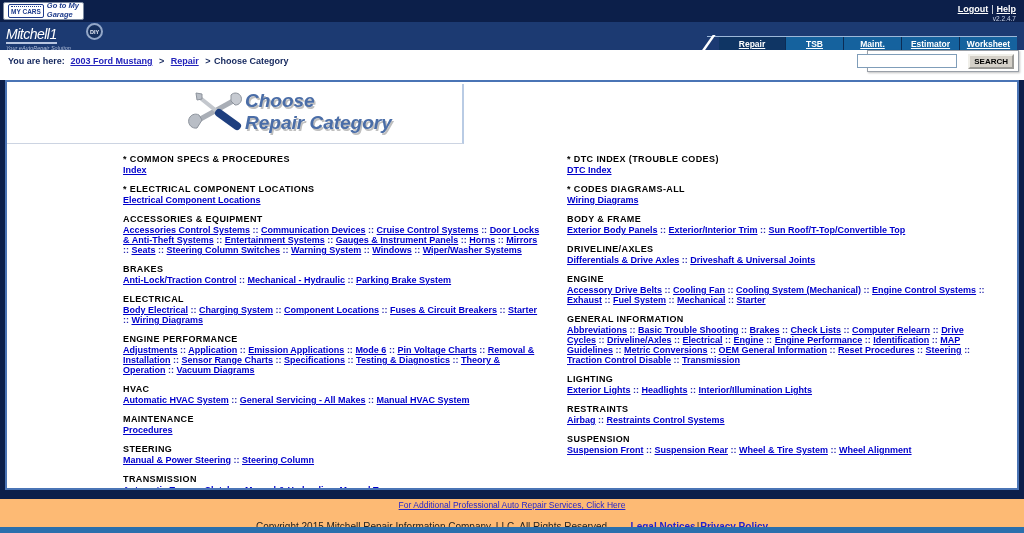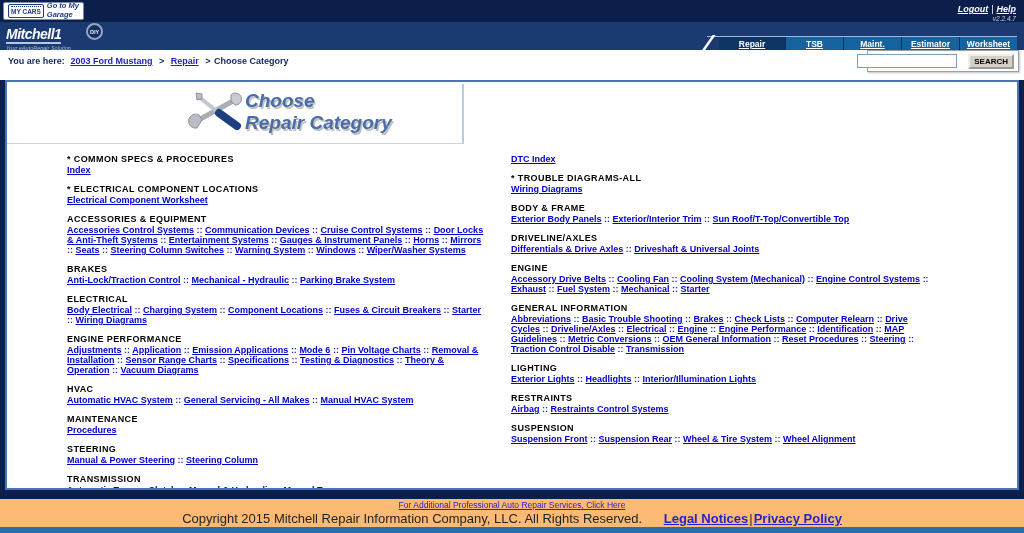--- a/index.html
+++ b/index.html
@@ -9,29 +9,29 @@
 
   
   .topbar { height:22px; background:#0c1f4a; position:relative; }
   .garage-btn { position:absolute; left:3px; top:2px; height:18px; background:#fff;
     border:1px solid #7e8ca3; border-radius:2px; display:flex; align-items:center;
     gap:3px; padding:0 4px; cursor:pointer; }
   .plate { display:inline-block; border:1px solid #1e3c8c; border-radius:2px;
     font-size:6.5px; font-weight:bold; color:#1e3c8c; padding:4px 2px 1px; position:relative; line-height:1; }
   .plate::before { content:""; position:absolute; top:1px; left:2px; right:2px; border-top:1px dotted #1e3c8c; }
   .garage-label { font-size:7.5px; font-style:italic; font-weight:bold; color:#1e3c8c; line-height:1.15; white-space:pre-line; }
-  .top-right { position:absolute; right:8px; top:4px; text-align:right; color:#fff; font-size:9px; font-weight:bold;font-style:italic; }
+  .top-right { position:absolute; right:8px; top:4px; text-align:right; color:#fff; font-size:9px; font-weight:bold; }
   .top-right a { color:#fff; text-decoration:underline; }
   .top-right .pipe { margin:0 3px; font-weight:normal; }
   .version { font-size:6.5px; font-weight:normal; color:#cdd7ea; margin-top:1px; }
 
   
   .logobar { height:28px; background:#1c3a72; position:relative; }
   .brand { position:absolute; left:6px; top:3px; color:#fff; }
-  .brand-name { font-style:italic; font-weight:bold; font-size:14px; letter-spacing:-0.5px;
+  .brand-name { font-style:italic; font-weight:normal; font-size:14px; letter-spacing:-0.5px;
     border-bottom:2px solid #b9c6e0; padding-bottom:0; }
   .tagline { font-size:5.5px; font-style:italic; color:#aebcd8; margin-top:2px; }
   .diy-badge { position:absolute; left:86px; top:1px; width:17px; height:17px; border-radius:50%;
     background:#16305e; border:2px solid #93a7c8; color:#e9eef8; font-size:5.5px; font-weight:bold;
     display:flex; align-items:center; justify-content:center; }
   .tabs { position:absolute; right:7px; bottom:0; display:flex; height:14px; border-top:1px solid #9db8d9; }
   .slash { width:8px; margin-right:4px; border-left:3px solid #fff; transform:skewX(-35deg); height:16px; margin-top:-2px; }
   .tab { width:58px; background:#15629e; color:#fff; font-size:8.5px; font-weight:bold;
     text-decoration:underline; display:flex; align-items:center; justify-content:center;
     border-left:1px solid #0c2c55; }
@@ -51,33 +51,33 @@
 
   
   .content-wrap { height:410px; display:flex;border-radius:15px; }
   .gutter { width:5px; background:#0c1f4a; }
   .content-panel { flex:1; background:#fff; border:2px solid #4a74b5; overflow:hidden; }
   .title-band { height:60px; position:relative; width:457px; margin-top:2px;
     border-right:2px solid #b9cbe4; border-bottom:1px solid #ccd4e2; }
   .tools-icon { position:absolute; left:178px; top:4px; }
   .page-title { position:absolute; left:238px; top:6px; font-size:19px; line-height:22px;
     font-weight:bold; font-style:italic; color:#4a6da7; text-shadow:1.5px 1.5px 0 #bfbfbf; }
-  .columns { display:flex; padding:10px 0 0 60px; gap:26px; }
+  .columns { display:flex; padding:10px 0 0 116px; gap:26px; }
   .col { width:418px; }
   .section { margin-bottom:9px; }
   .sec-header { font-size:9px; font-weight:bold; color:#000; letter-spacing:0.4px; line-height:10px; margin-bottom:1px; }
   .sec-links { font-size:9px; font-weight:bold; line-height:10px; }
   .cat-link { color:#0000cc; text-decoration:underline; }
   .sep { color:#2a2ab0; text-decoration:none; }
 
   
   .footbar-navy { height:9px; background:#0c1f4a; }
   .footer { height:28px; background:#fdba74; text-align:center; overflow:hidden; }
   .promo { display:block; font-size:8.5px; color:#2323cc; text-decoration:underline; margin-top:1px; }
-  .copy { font-size:13px; color:#222; margin-top:1px; }
+  .copy { font-size:10px; color:#222; margin-top:11px; }
   .copy a { color:#2323cc; text-decoration:underline; font-weight:bold; }
   .copy .pipe { margin:0 1px; }
   .copy .gap { display:inline-block; width:18px; }
   .top-link { display:inline-block; font-size:9px; font-weight:bold; color:#2323cc; text-decoration:underline; margin-top:1px; }
   .footbar-blue { height:6px; background:#2a6fad; }
 </style>
 </head>
 <body>
 
 <div class="topbar">
@@ -144,21 +144,21 @@
       </div>
     </div>
     <div class="columns">
       <div class="col" id="col-left">
           <div class="section">
             <div class="sec-header">* COMMON SPECS &amp; PROCEDURES</div>
             <div class="sec-links"><a class="cat-link">Index</a></div>
           </div>
           <div class="section">
             <div class="sec-header">* ELECTRICAL COMPONENT LOCATIONS</div>
-            <div class="sec-links"><a class="cat-link">Electrical Component Worksheet</a></div>
+            <div class="sec-links"><a class="cat-link">Electrical Component Locations</a></div>
           </div>
           <div class="section">
             <div class="sec-header">ACCESSORIES &amp; EQUIPMENT</div>
             <div class="sec-links"><a class="cat-link">Accessories Control Systems</a><span class="sep"> :: </span><a class="cat-link">Communication Devices</a><span class="sep"> :: </span><a class="cat-link">Cruise Control Systems</a><span class="sep"> :: </span><a class="cat-link">Door Locks &amp; Anti-Theft Systems</a><span class="sep"> :: </span><a class="cat-link">Entertainment Systems</a><span class="sep"> :: </span><a class="cat-link">Gauges &amp; Instrument Panels</a><span class="sep"> :: </span><a class="cat-link">Horns</a><span class="sep"> :: </span><a class="cat-link">Mirrors</a><span class="sep"> :: </span><a class="cat-link">Seats</a><span class="sep"> :: </span><a class="cat-link">Steering Column Switches</a><span class="sep"> :: </span><a class="cat-link">Warning System</a><span class="sep"> :: </span><a class="cat-link">Windows</a><span class="sep"> :: </span><a class="cat-link">Wiper/Washer Systems</a></div>
           </div>
           <div class="section">
             <div class="sec-header">BRAKES</div>
             <div class="sec-links"><a class="cat-link">Anti-Lock/Traction Control</a><span class="sep"> :: </span><a class="cat-link">Mechanical - Hydraulic</a><span class="sep"> :: </span><a class="cat-link">Parking Brake System</a></div>
           </div>
           <div class="section">
@@ -181,24 +181,25 @@
             <div class="sec-header">STEERING</div>
             <div class="sec-links"><a class="cat-link">Manual &amp; Power Steering</a><span class="sep"> :: </span><a class="cat-link">Steering Column</a></div>
           </div>
           <div class="section">
             <div class="sec-header">TRANSMISSION</div>
             <div class="sec-links"><a class="cat-link">Automatic Trans</a><span class="sep"> :: </span><a class="cat-link">Clutches Manual &amp; Hydraulic</a><span class="sep"> :: </span><a class="cat-link">Manual Trans</a></div>
           </div>
         </div>
       <div class="col" id="col-right">
           <div class="section">
+            <div class="sec-header">* DTC INDEX (TROUBLE CODES)</div>
             <div class="sec-links"><a class="cat-link">DTC Index</a></div>
           </div>
           <div class="section">
-            <div class="sec-header">* TROUBLE DIAGRAMS-ALL</div>
+            <div class="sec-header">* CODES DIAGRAMS-ALL</div>
             <div class="sec-links"><a class="cat-link">Wiring Diagrams</a></div>
           </div>
           <div class="section">
             <div class="sec-header">BODY &amp; FRAME</div>
             <div class="sec-links"><a class="cat-link">Exterior Body Panels</a><span class="sep"> :: </span><a class="cat-link">Exterior/Interior Trim</a><span class="sep"> :: </span><a class="cat-link">Sun Roof/T-Top/Convertible Top</a></div>
           </div>
           <div class="section">
             <div class="sec-header">DRIVELINE/AXLES</div>
             <div class="sec-links"><a class="cat-link">Differentials &amp; Drive Axles</a><span class="sep"> :: </span><a class="cat-link">Driveshaft &amp; Universal Joints</a></div>
           </div>

